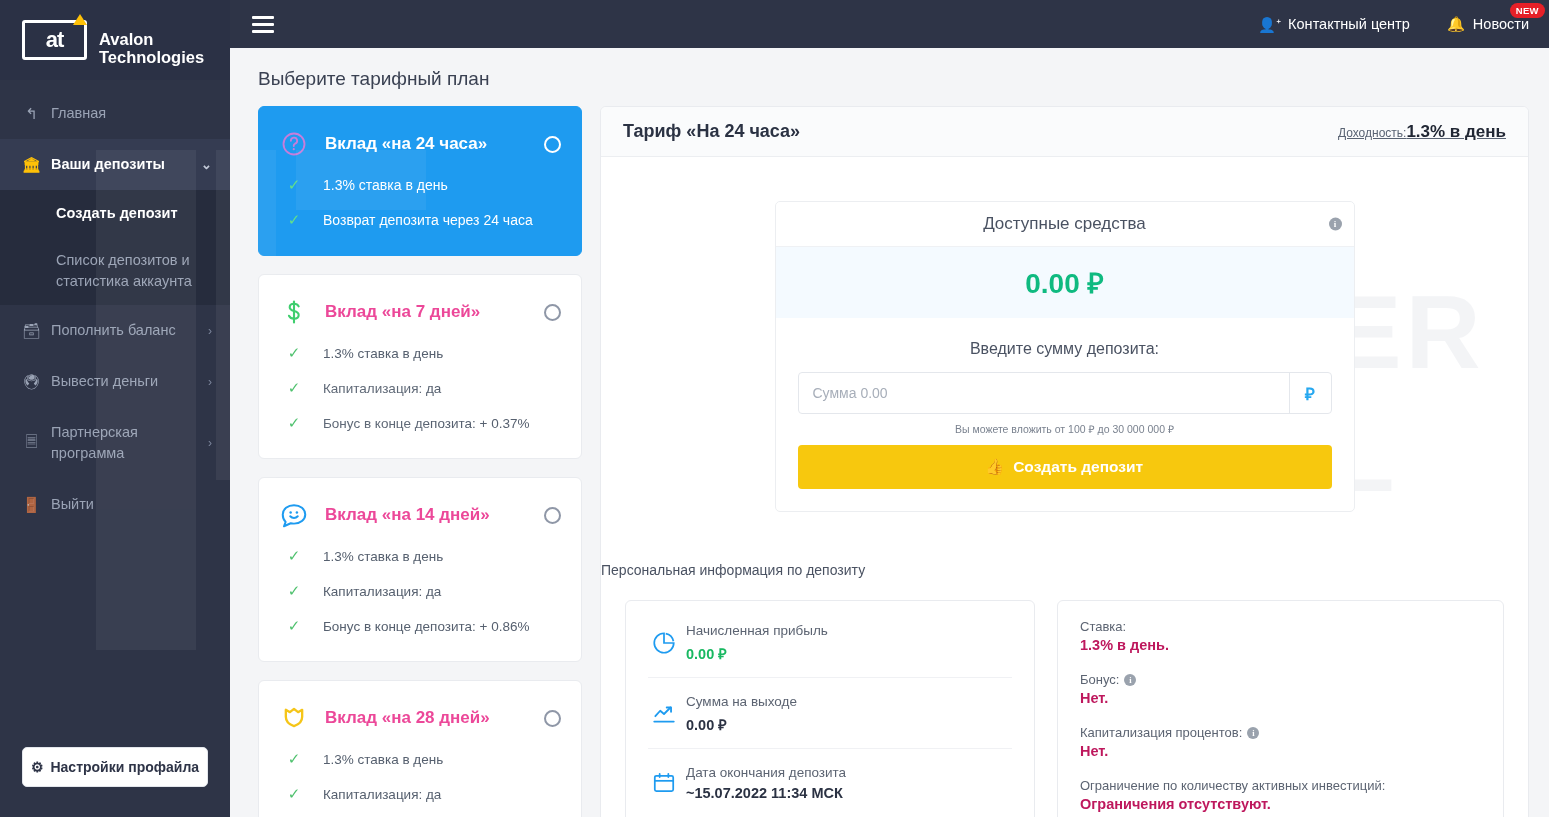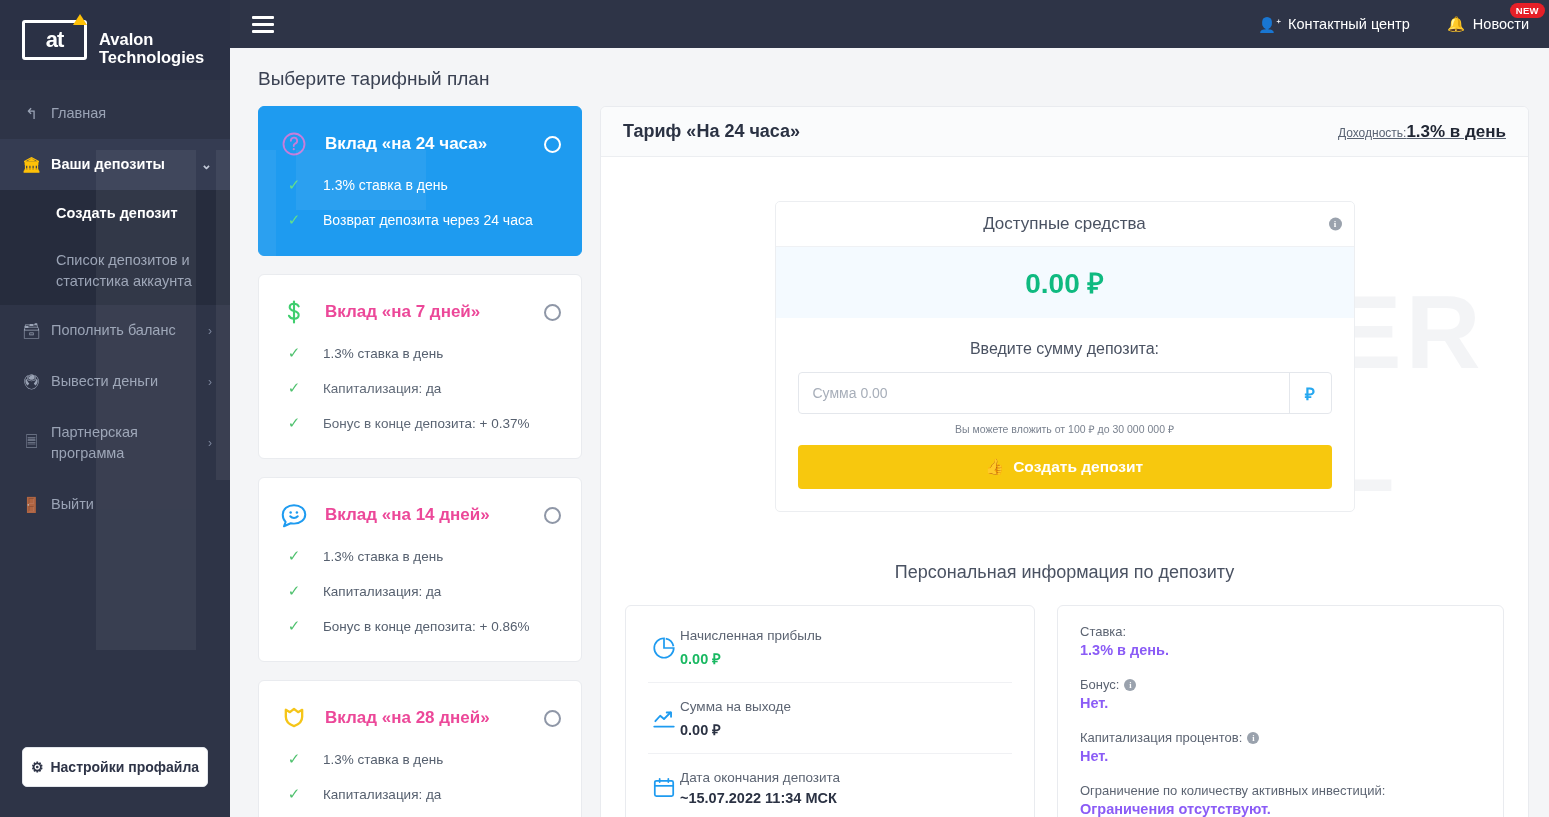--- a/index.html
+++ b/index.html
@@ -171,40 +171,40 @@
   .limit-note { text-align: center; font-size: 10.5px; color: #7a828f; padding: 8px 0 9px 0; }
   .cta {
     display: block; width: calc(100% - 44px); margin: 0 22px 22px 22px; height: 44px;
     background: #f7c80e; border: 0; border-radius: 4px; cursor: pointer;
     color: #ffffff; font-size: 15.5px; font-weight: bold;
     font-family: "Liberation Sans", sans-serif;
     display: flex; align-items: center; justify-content: center; gap: 8px;
   }
 
   .section-title {
-    text-align: center; font-size: 18px; color: #4a5262;
+    font-size: 14px; color: #4a5262;
     padding: 34px 0 22px 0; position: relative; z-index: 2;
   }
 
   .info-cols { display: flex; gap: 22px; padding: 0 24px; position: relative; z-index: 2; }
   .info-card {
     flex: 1; background: #fff; border: 1px solid #e9ebef; border-radius: 6px;
     padding: 6px 22px 18px 22px;
   }
   .info-card.left { max-width: 410px; }
-  .stat { display: flex; align-items: center; gap: 0; padding: 16px 0 14px 0; border-bottom: 1px solid #f0f1f4; }
+  .stat { display: flex; align-items: center; gap: 6px; padding: 16px 0 14px 0; border-bottom: 1px solid #f0f1f4; }
   .stat:last-child { border-bottom: 0; }
   .stat .sic { width: 32px; flex: 0 0 32px; display: flex; align-items: center; justify-content: center; }
   .stat .slabel { font-size: 13.5px; color: #5c6472; margin-bottom: 5px; }
   .stat .sval { font-size: 14.5px; font-weight: bold; color: #2b3243; }
   .stat .sval.green { color: #18b861; }
 
   .kv { padding-top: 12px; }
   .kv .k { font-size: 13px; color: #5c6472; margin-bottom: 3px; display: flex; align-items: center; gap: 5px; }
-  .kv .v { font-size: 14.5px; font-weight: bold; color: #8b5cf6; margin-bottom: 19px; }
+  .kv .v { font-size: 14.5px; font-weight: bold; color: #be185d; margin-bottom: 19px; }
   .kv .v:last-child { margin-bottom: 0; }
   .kinfo {
     width: 12px; height: 12px; border-radius: 50%; background: #9aa2ad; color: #fff;
     font-size: 8.5px; line-height: 12px; text-align: center; font-weight: bold;
     font-family: "Liberation Serif", serif; display: inline-block; cursor: pointer;
   }
 
   
   .wm {
     position: absolute; inset: 0; pointer-events: none; z-index: 1;

